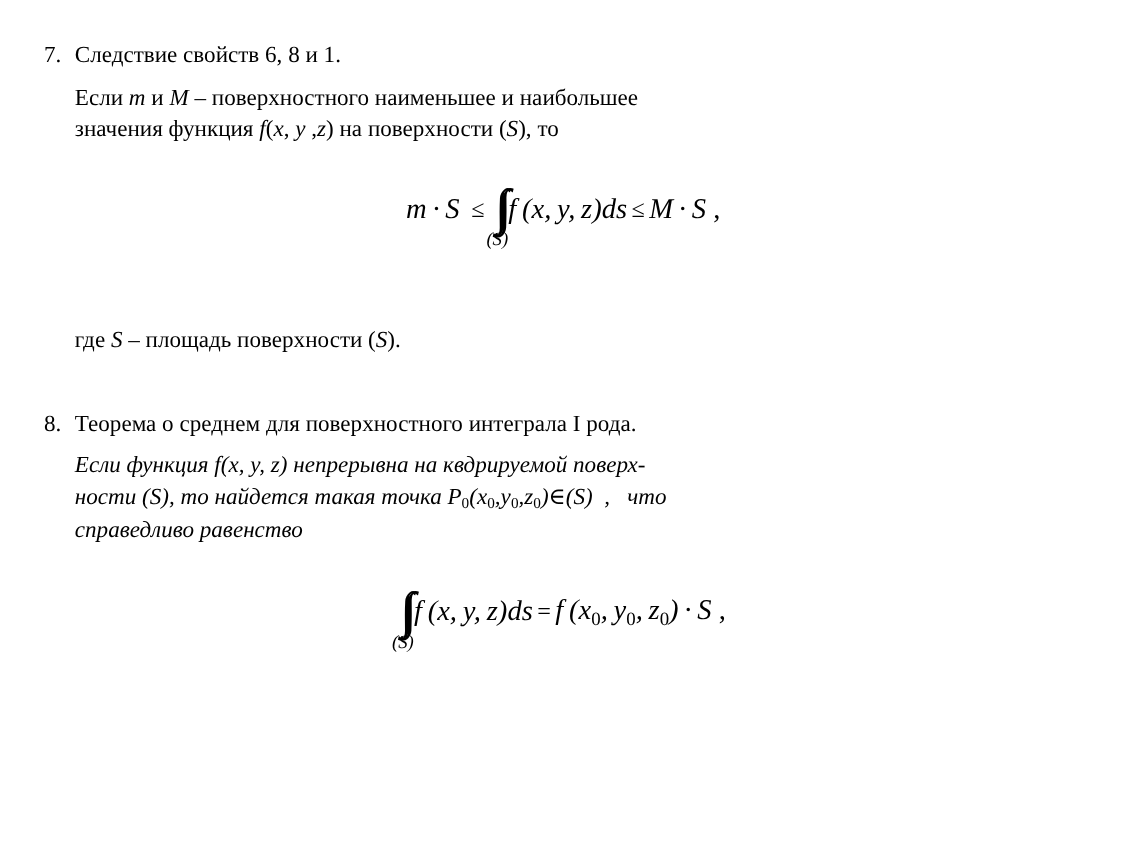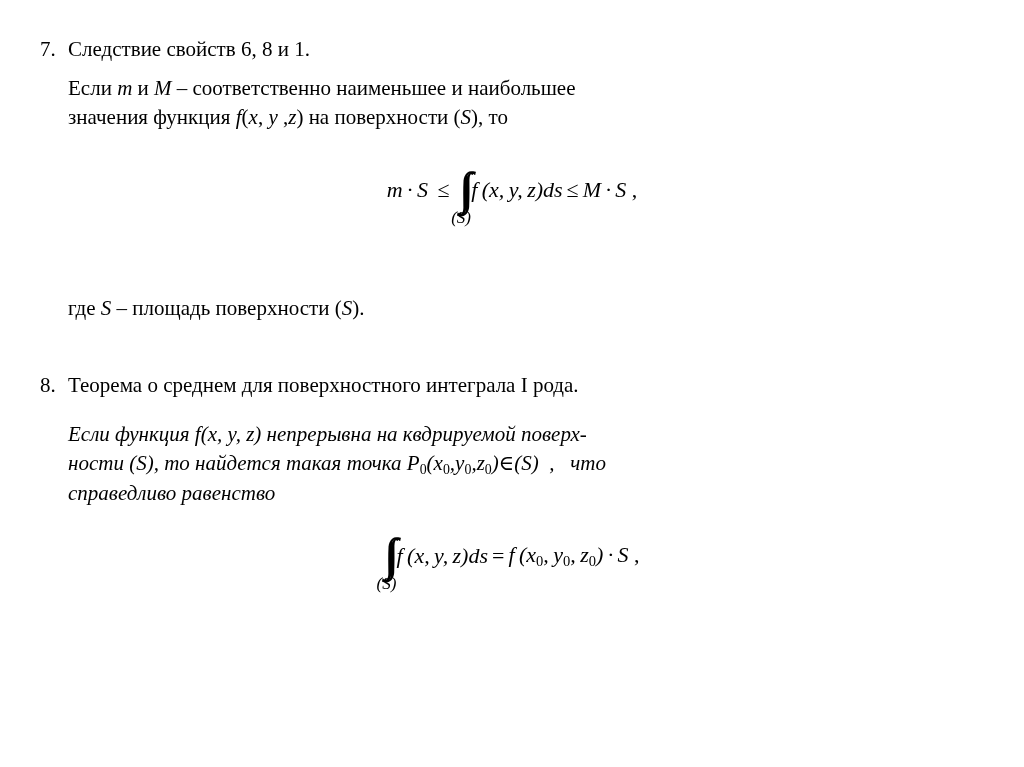--- a/index.html
+++ b/index.html
@@ -91,21 +91,21 @@
     transform: translateX(-56%);
     top: 38px;
     font-size: 17px;
     font-style: italic;
     white-space: nowrap;
   }
   .fml-text {
     display: inline-block;
     vertical-align: middle;
     font-style: italic;
-    font-size: 22px;
+    font-size: 26px;
   }
   .fml-op {
     display: inline-block;
     vertical-align: middle;
     font-style: normal;
     font-size: 22px;
     padding: 0 4px;
   }
   sub.small {
     font-size: 0.66em;
@@ -123,21 +123,21 @@
     <div class="item">
       <div class="item-num">7.</div>
       <div class="item-body">
         <div class="lead">Следствие свойств 6, 8 и 1.</div>
       </div>
     </div>
   </div>
 
   <div class="block" style="top: 74px; left: 68px; right: 40px;">
     <div class="para" style="text-align: justify;">
-      <span class="nb">Если </span><i class="v">m</i><span class="nb"> и </span><i class="v">M</i><span class="nb"> – соответственно наименьшее и наибольшее</span>
+      <span class="nb">Если </span><i class="v">m</i><span class="nb"> и </span><i class="v">M</i><span class="nb"> – поверхностного наименьшее и наибольшее</span>
     </div>
     <div class="plain">
       <span class="nb">значения функция </span><i class="v">f</i><span class="nb">(</span><i class="v">x</i><span class="nb">, </span><i class="v">y</i><span class="nb"> ,</span><i class="v">z</i><span class="nb">) на поверхности  (</span><i class="v">S</i><span class="nb">),  то</span>
     </div>
   </div>
 
   <div class="block formula" style="top: 170px;">
     <div class="fml-inner">
       <span class="fml-text">m · S&nbsp;</span><span class="fml-op">≤</span>
       <span class="dblint">
@@ -156,21 +156,21 @@
 
   <div class="block" style="top: 372px;">
     <div class="item">
       <div class="item-num">8.</div>
       <div class="item-body">
         <div class="lead">Теорема о среднем для поверхностного интеграла I рода.</div>
       </div>
     </div>
   </div>
 
-  <div class="block" style="top: 420px; left: 68px; right: 40px;">
+  <div class="block" style="top: 408px; left: 68px; right: 40px;">
     <div class="para ital" style="text-align: justify;">
       Если функция f(x, y, z) непрерывна на квдрируемой поверх-
     </div>
     <div class="para ital" style="text-align: justify;">
       ности (S), то найдется такая точка P<sub class="small">0</sub>(x<sub class="small">0</sub>,y<sub class="small">0</sub>,z<sub class="small">0</sub>)∈(S)&nbsp; ,&nbsp;&nbsp; что
     </div>
     <div class="plain ital">справедливо равенство</div>
   </div>
 
   <div class="block formula" style="top: 536px;">

